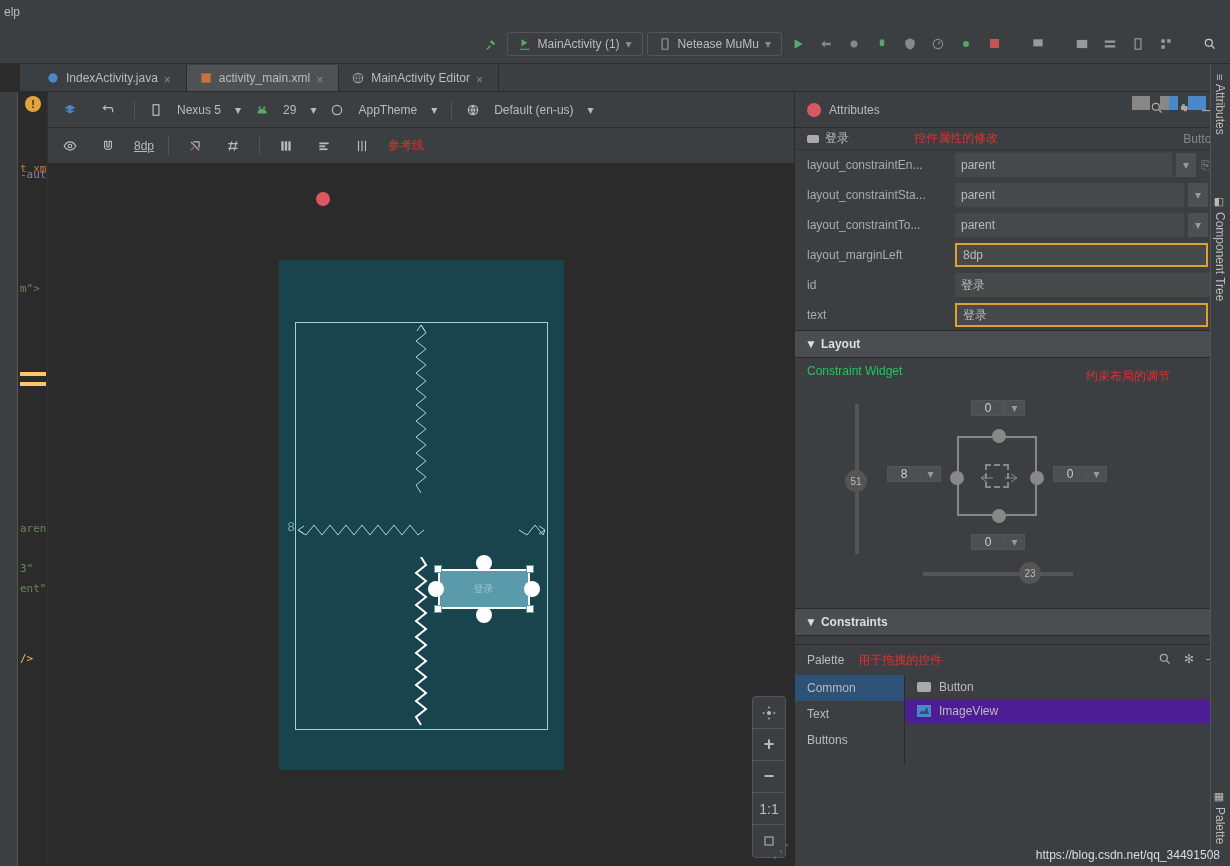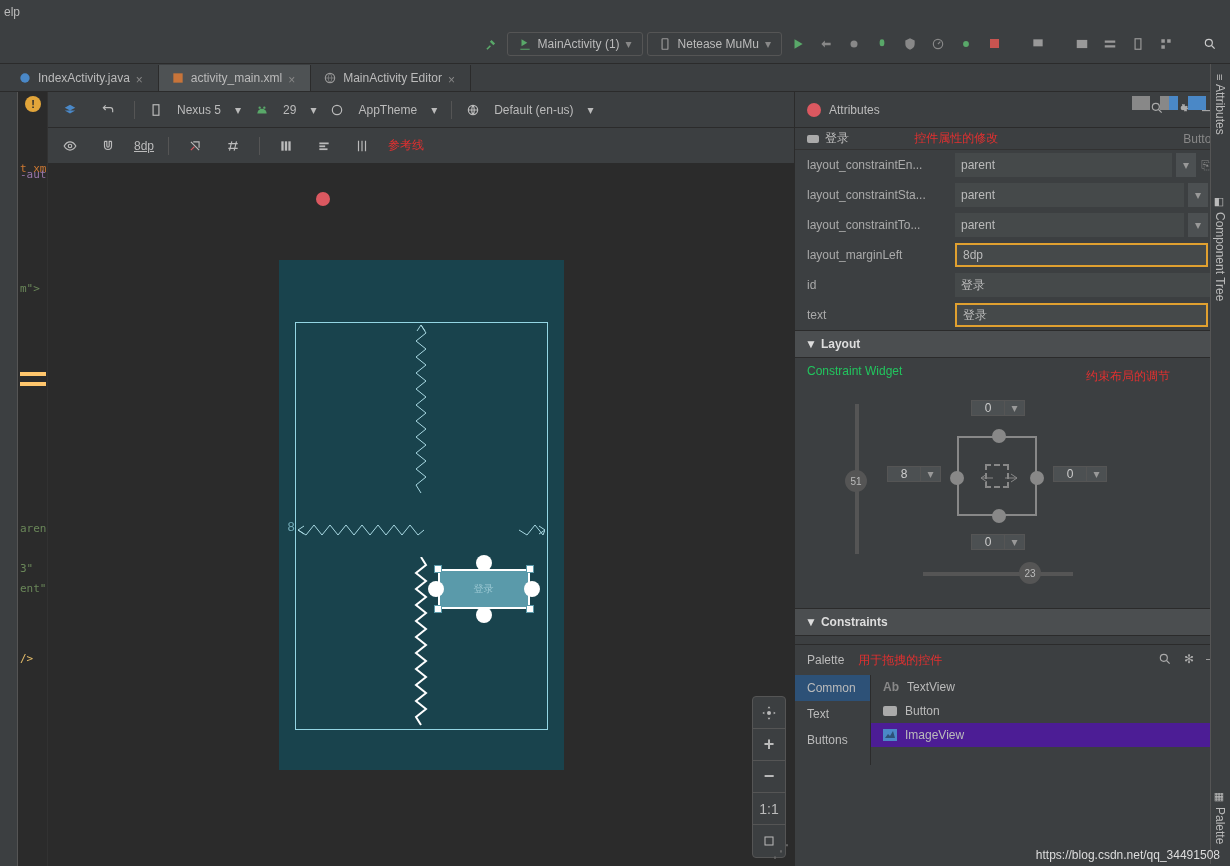--- a/index.html
+++ b/index.html
@@ -4,21 +4,21 @@
 <style>
 * { margin: 0; padding: 0; box-sizing: border-box; font-family: -apple-system, "Segoe UI", Arial, sans-serif; font-size: 12px; }
 body { background: #2b2b2b; color: #bbbbbb; width: 1230px; height: 866px; overflow: hidden; position: relative; }
 .menubar { height: 24px; background: #3c3f41; padding-left: 4px; display: flex; align-items: center; color: #bbb; }
 .toolbar { height: 40px; background: #3c3f41; border-bottom: 1px solid #2b2b2b; display: flex; align-items: center; padding: 0 8px; justify-content: flex-end; gap: 4px; }
 .run-config { background: #3c3f41; border: 1px solid #555; border-radius: 3px; padding: 4px 10px; display: flex; align-items: center; gap: 6px; color: #bbb; }
 .run-config svg { width: 14px; height: 14px; }
 .tb-icon { width: 24px; height: 24px; display: flex; align-items: center; justify-content: center; cursor: pointer; color: #999; border-radius: 3px; }
 .green { color: #59a869; }
 .red-sq { background: #c75450; width: 9px; height: 9px; }
-.tabs { height: 28px; background: #3c3f41; display: flex; align-items: flex-end; padding-left: 6px; border-bottom: 1px solid #2b2b2b; }
+.tabs { height: 28px; background: #3c3f41; display: flex; align-items: flex-end; padding-left: 14px; border-bottom: 1px solid #2b2b2b; margin-left: 20px; }
 .tab { padding: 6px 12px; display: flex; align-items: center; gap: 6px; color: #bbb; cursor: pointer; border-right: 1px solid #2b2b2b; }
 .tab.active { background: #4e5254; }
 .tab .close { width: 10px; height: 10px; color: #888; }
 .main { display: flex; height: calc(100% - 92px); }
 .gutter-left { width: 18px; background: #3c3f41; border-right: 1px solid #555; }
 .code-strip { width: 30px; background: #2b2b2b; position: relative; border-right: 1px solid #323232; }
 .code-strip .frag { position: absolute; left: 2px; color: #a9b7c6; font-family: monospace; font-size: 11px; white-space: nowrap; }
 .code-strip .warn { width: 16px; height: 16px; background: #e2a53a; border-radius: 50%; position: absolute; left: 7px; top: 4px; display: flex; align-items: center; justify-content: center; color: #2b2b2b; font-weight: bold; font-size: 11px; }
 .code-strip .yel { background: #ffc66d; height: 4px; width: 26px; }
 .designer { flex: 1; background: #2b2b2b; display: flex; flex-direction: column; position: relative; }
@@ -63,21 +63,21 @@
 .margin-ctl { position: absolute; display: flex; background: #4c5052; border: 1px solid #555; }
 .margin-ctl input { width: 32px; background: transparent; border: none; color: #ccc; text-align: center; }
 .margin-ctl .dd { width: 20px; display: flex; align-items: center; justify-content: center; border-left: 1px solid #555; color: #999; }
 .bias { position: absolute; width: 22px; height: 22px; border-radius: 50%; background: #555; color: #bbb; display: flex; align-items: center; justify-content: center; font-size: 10px; }
 .vslider { position: absolute; width: 4px; height: 150px; background: #555; }
 .hslider { position: absolute; height: 4px; width: 150px; background: #555; }
 .palette-pane { border-top: 1px solid #2b2b2b; }
 .pal-head { height: 30px; display: flex; align-items: center; justify-content: space-between; padding: 0 12px; }
 .pal-head .right { display: flex; gap: 12px; color: #aaa; }
 .pal-body { display: flex; height: 90px; }
-.pal-cat { width: 76px; border-right: 1px solid #2b2b2b; }
+.pal-cat { width: 110px; border-right: 1px solid #2b2b2b; }
 .pal-cat div { padding: 6px 12px; color: #bbb; cursor: pointer; }
 .pal-cat div.sel { background: #2d5177; }
 .pal-items { flex: 1; }
 .pal-items div { padding: 5px 12px; color: #bbb; display: flex; align-items: center; gap: 8px; }
 .pal-items div.sel { background: #4c1d95; }
 .right-gutter { position: absolute; right: 0; top: 64px; width: 20px; height: 800px; background: #3c3f41; border-left: 1px solid #555; }
 .right-gutter .vtab { writing-mode: vertical-lr; color: #bbb; padding: 10px 2px; cursor: pointer; font-size: 11px; display: flex; align-items: center; gap: 4px; }
 .top-right-icons { position: absolute; right: 24px; top: 96px; display: flex; gap: 10px; align-items: center; }
 .top-right-icons .tri { width: 18px; height: 14px; background: #888; cursor: pointer; }
 .warn-dot-top { width: 14px; height: 14px; background: #db5860; border-radius: 50%; position: absolute; right: 464px; top: 100px; }
@@ -516,24 +516,20 @@
         </div>
       </div>
       <div class="pal-body">
         <div class="pal-cat">
           <div class="sel">Common</div>
           <div>Text</div>
           <div>Buttons</div>
         </div>
         <div class="pal-items">
           <div>
-              <span style="color:#888;font-weight:bold">Ab</span>
-              <span>TextView</span>
-            </div>
-          <div>
               <svg width="14" height="10">
                 <rect width="14" height="10" fill="#aaa" rx="2"></rect>
               </svg>
               <span>Button</span>
             </div>
           <div class="sel">
               <svg width="14" height="12" fill="#4a88c7">
                 <rect width="14" height="12"></rect>
                 <path d="M2 9l3-4 2 2 3-5 2 7z" fill="#2d5177"></path>
               </svg>

